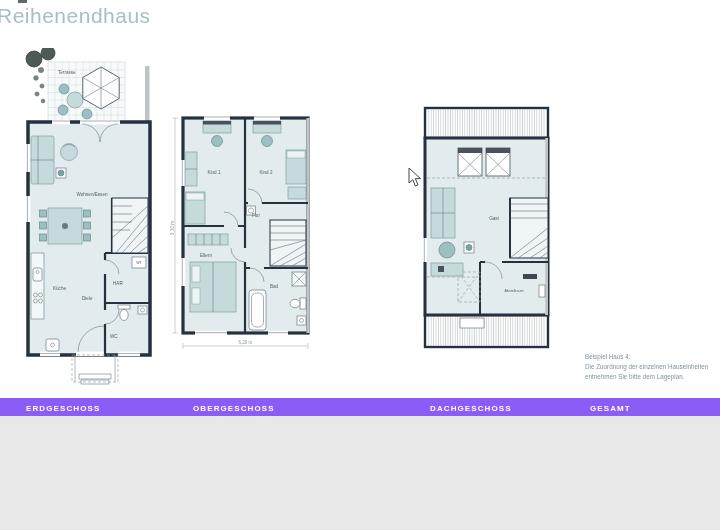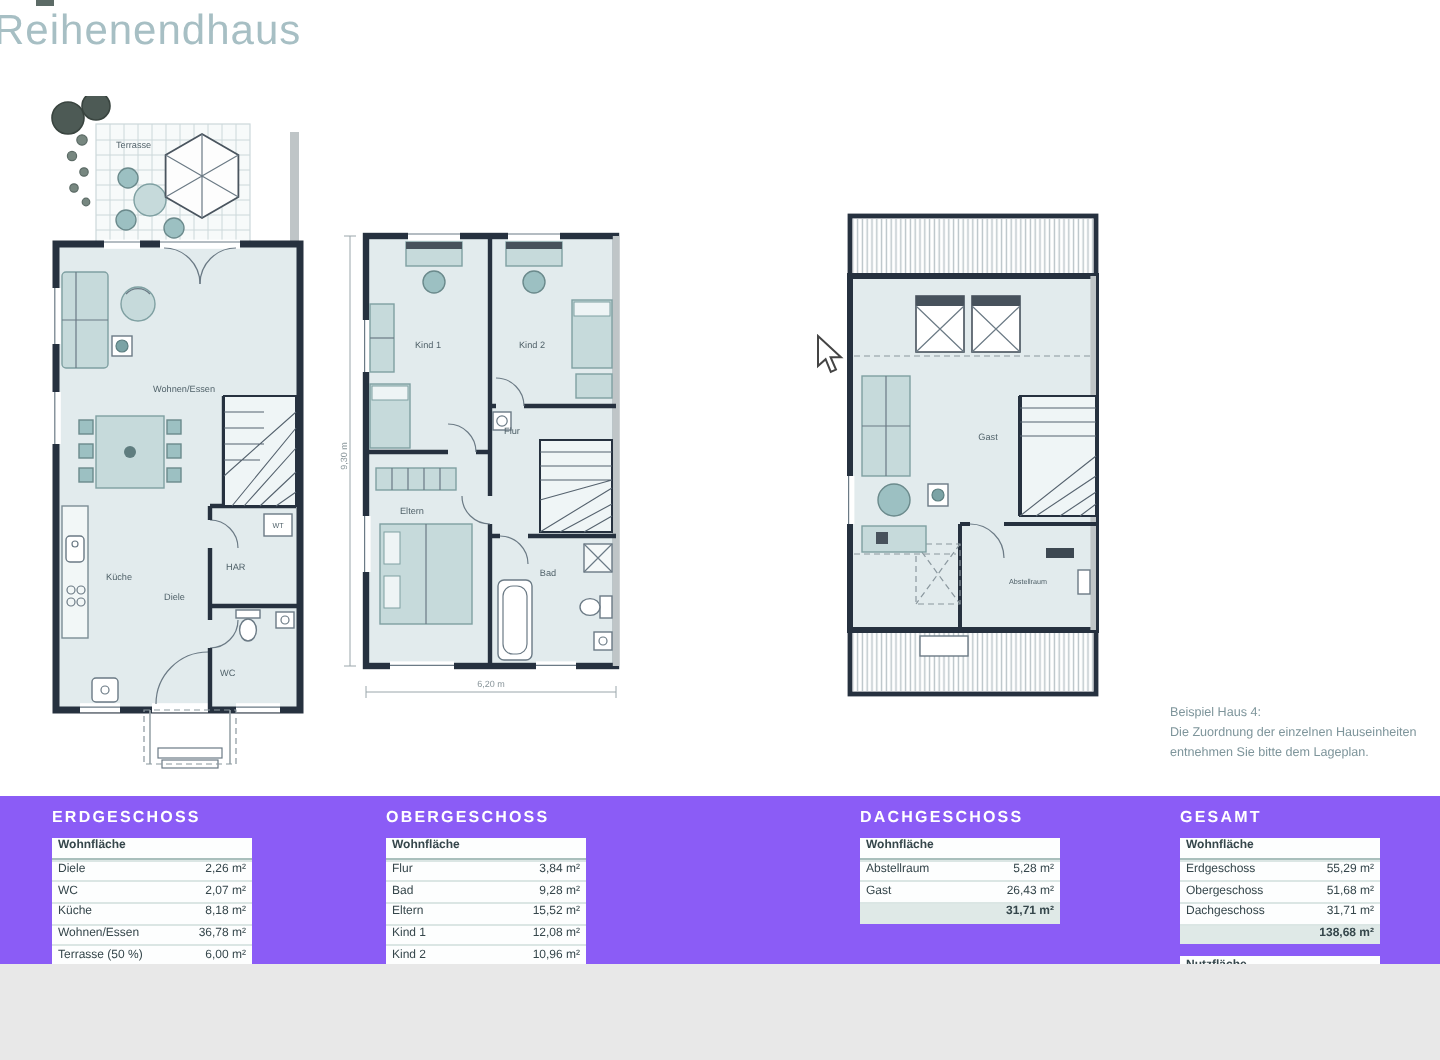--- a/index.html
+++ b/index.html
@@ -1,16 +1,16 @@
 <!DOCTYPE html>
 <html><head>
 <meta charset="utf-8">
 <style>
   html,body{margin:0;padding:0;background:#e8e8e8;}
-  .page{position:relative;width:720px;height:482px;background:#ffffff;overflow:hidden;
+  .page{position:relative;width:720px;height:416px;background:#ffffff;overflow:hidden;
         font-family:"Liberation Sans",sans-serif;}
   .page-title{position:absolute;left:-3px;top:4px;font-size:21px;font-weight:400;
         color:#a7bfc4;letter-spacing:0.5px;margin:0;}
   .artifact{position:absolute;left:18px;top:0;width:9px;height:3px;background:#5c6b66;}
   .plan{position:absolute;}
   .plan-eg{left:20px;top:48px;}
   .plan-og{left:168px;top:108px;}
   .plan-dg{left:418px;top:100px;}
   .note{position:absolute;left:585px;top:352px;width:132px;font-size:6.3px;
         color:#7e959b;line-height:10px;}

